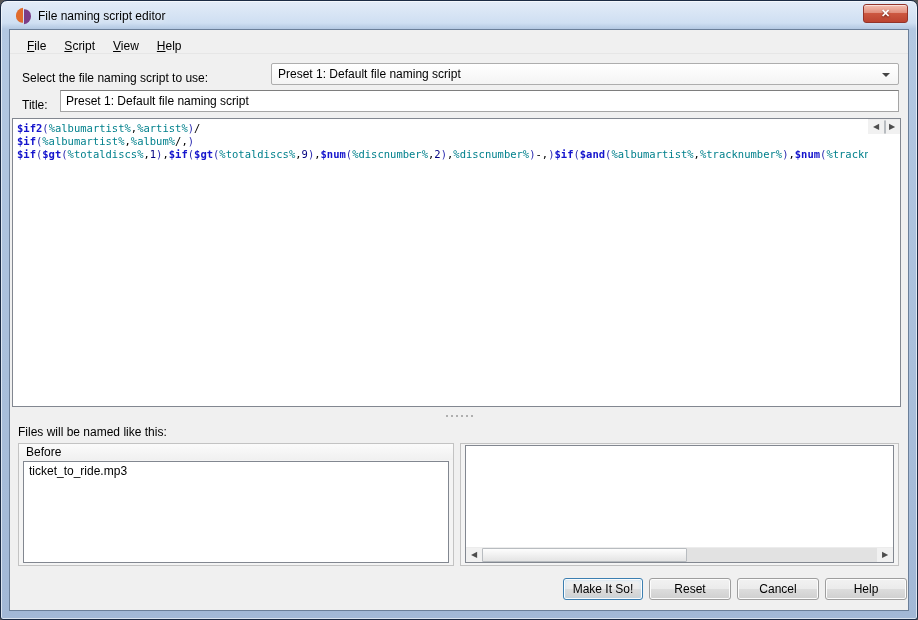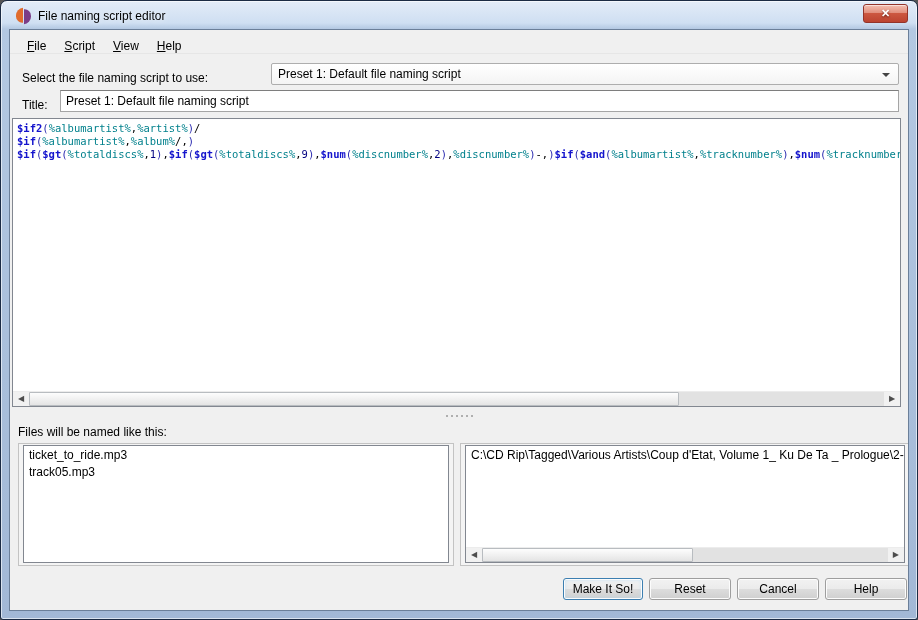--- a/index.html
+++ b/index.html
@@ -32,21 +32,21 @@
   .row1 .lbl{width:249px;flex:0 0 auto;}
   .row2{margin-top:5px;}
   .row2 .lbl{width:30px;flex:0 0 auto;margin-right:8px;}
 
   .combo{flex:1;height:22px;border:1px solid #adadad;border-radius:2px;background:linear-gradient(180deg,#ffffff,#f4f4f4);
          display:flex;align-items:center;padding:0 6px;position:relative;cursor:default;}
   .combo .arrow{position:absolute;right:8px;top:9px;width:0;height:0;border-left:4px solid transparent;border-right:4px solid transparent;border-top:4px solid #444;}
   .textbox{flex:1;height:22px;border:1px solid #a5a5a5;border-top-color:#7e7e7e;background:#fff;padding:0 5px;font:12px "Liberation Sans",sans-serif;color:#000;}
 
   
-  .editor{margin:6px 7px 0 2px;height:289px;border:1px solid #828790;background:#fff;display:flex;flex-direction:column;overflow:hidden;}
+  .editor{margin:6px 7px 0 2px;height:289px;border:1px solid #828790;background:#fff;display:flex;flex-direction:row;overflow:hidden;}
   .code-area{flex:1;overflow:hidden;padding:3px 4px;font-family:"DejaVu Sans Mono",monospace;font-size:10.5px;line-height:13px;white-space:pre;}
   .code-line{white-space:pre;}
   .tok-fn{color:var(--fn,#1414cd);font-weight:bold;}
   .tok-var{color:var(--var,#00808c);}
   .tok-num{color:var(--num,#000080);}
   .tok-paren{color:var(--paren,#2a2ab0);}
 
   
   .hscroll{height:15px;background:#e2e2e2;display:flex;align-items:stretch;border-top:1px solid #ececec;flex:0 0 15px;}
   .sb-btn{width:16px;background:#f1f1f1;display:flex;align-items:center;justify-content:center;font-size:8px;color:#4d4d4d;line-height:1;}
@@ -141,32 +141,31 @@
           <i></i>
           <i></i>
           <i></i>
       </div>
 
       <div class="examples-label">Files will be named like this:</div>
 
       <div class="panels">
 
         <div class="panel panel-before">
+          <div class="panel-header">Before</div>
           <div class="listbox">
             <div class="list-items">
               <div class="list-item">ticket_to_ride.mp3</div>
-              <div class="list-item">track05.mp3</div>
             </div>
           </div>
         </div>
 
         <div class="panel panel-after">
           <div class="listbox">
             <div class="list-items">
-              <div class="list-item">C:\CD Rip\Tagged\Various Artists\Coup d'Etat, Volume 1_ Ku De Ta _ Prologue\2-</div>
             </div>
             <div class="hscroll">
               <span class="sb-btn">◀</span>
               <span class="sb-track">
                 <span class="sb-thumb" style="left:0;width:52%;"></span>
               </span>
               <span class="sb-btn">▶</span>
             </div>
           </div>
         </div>

